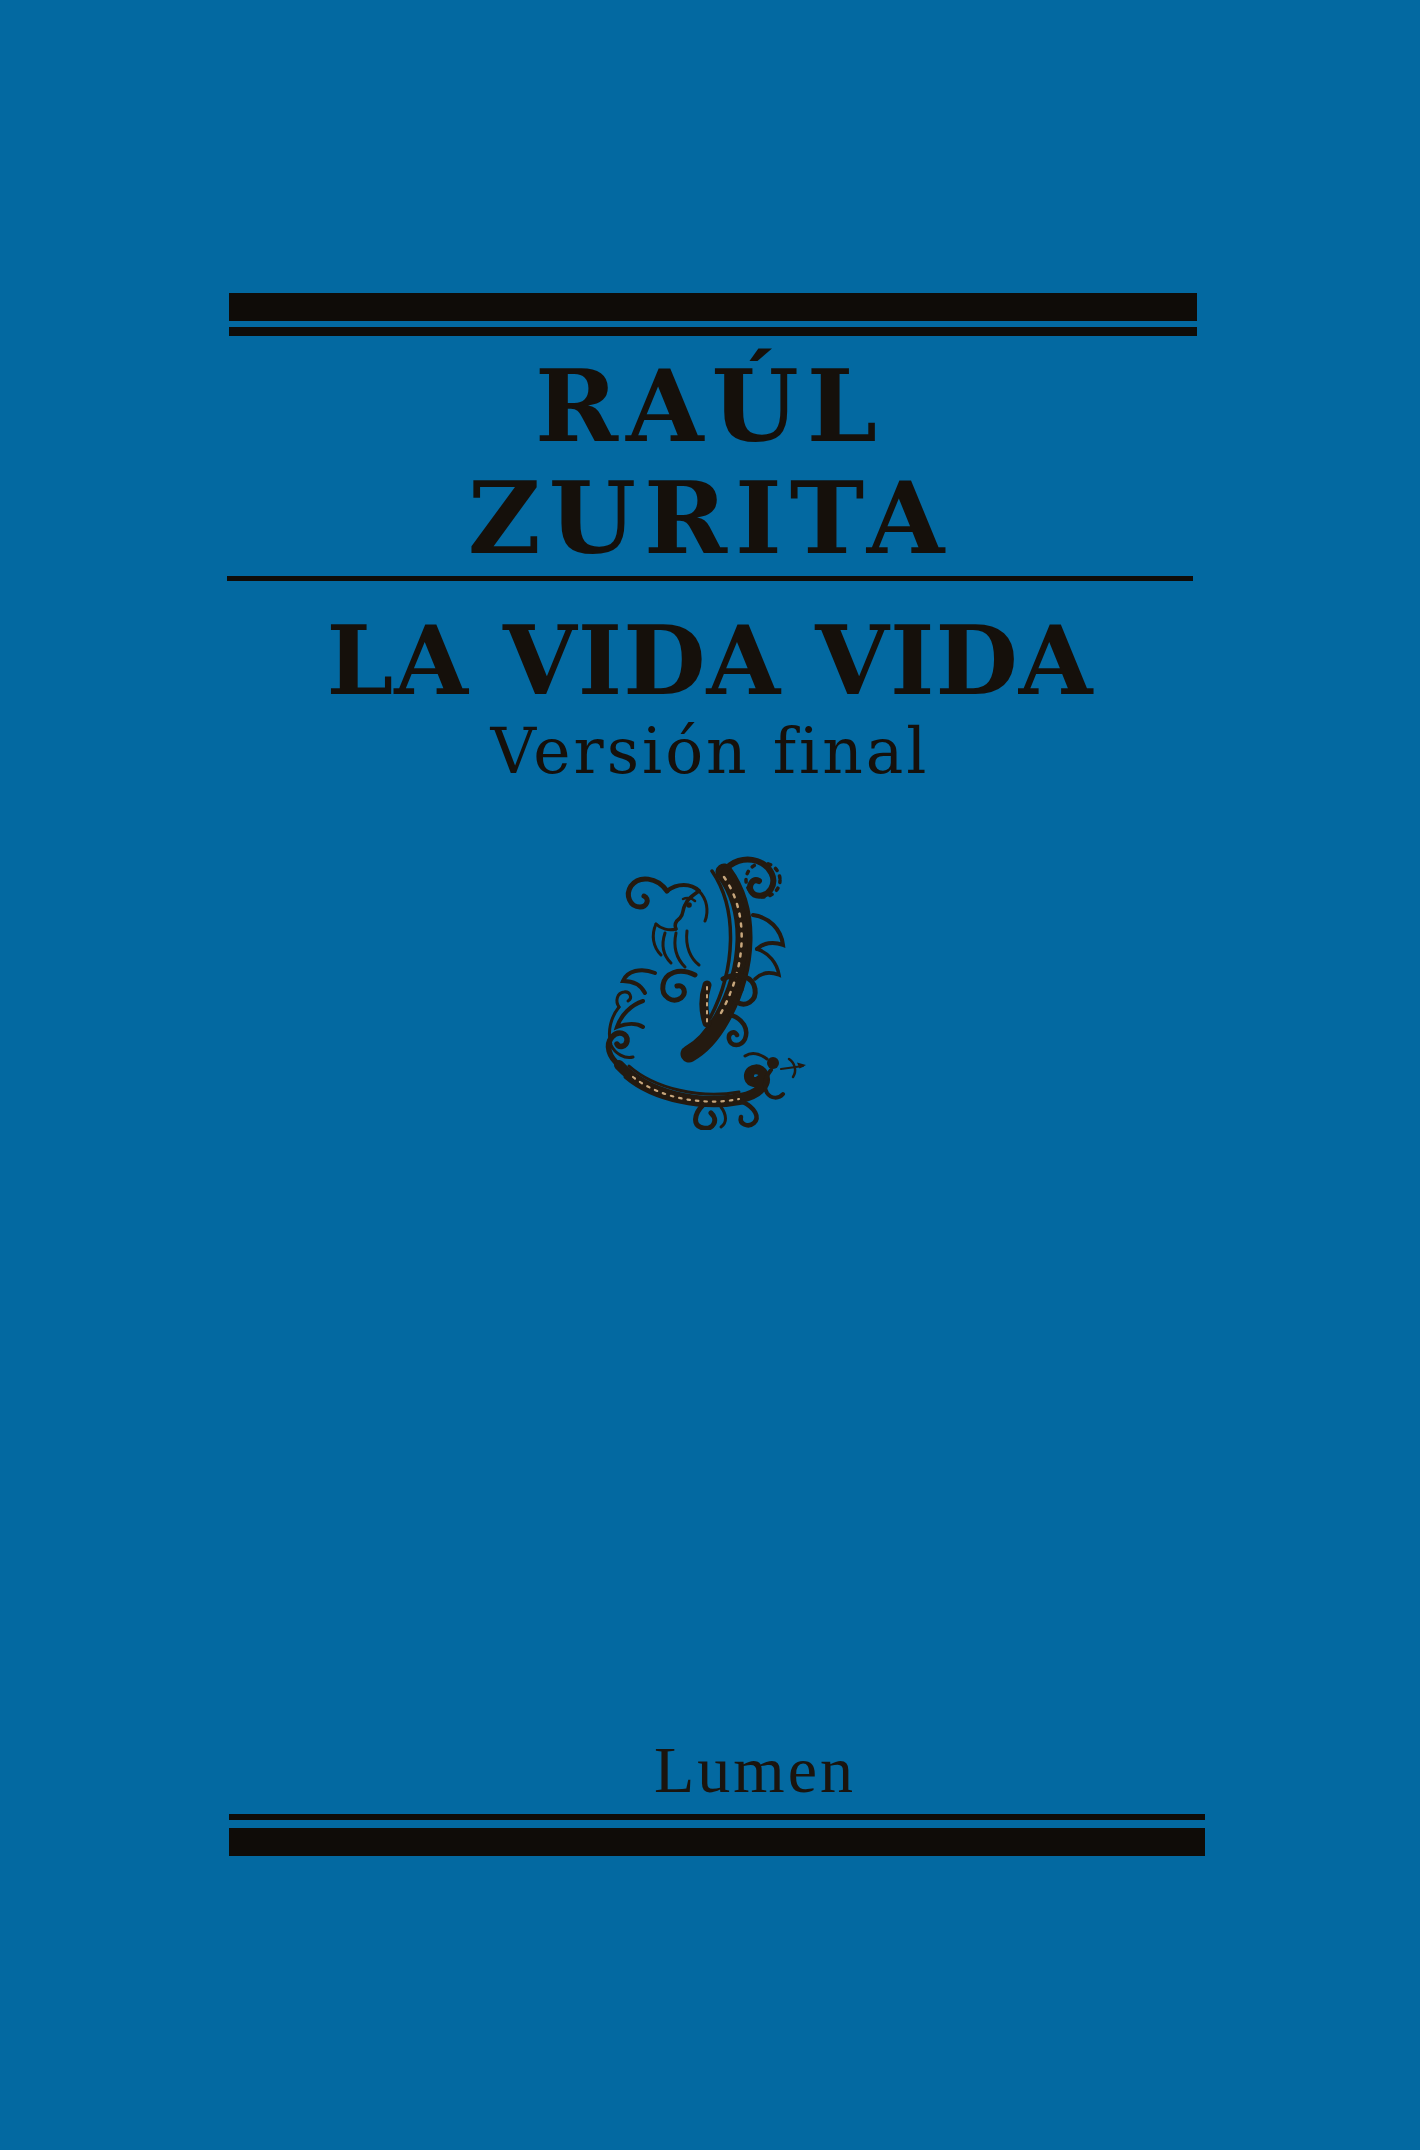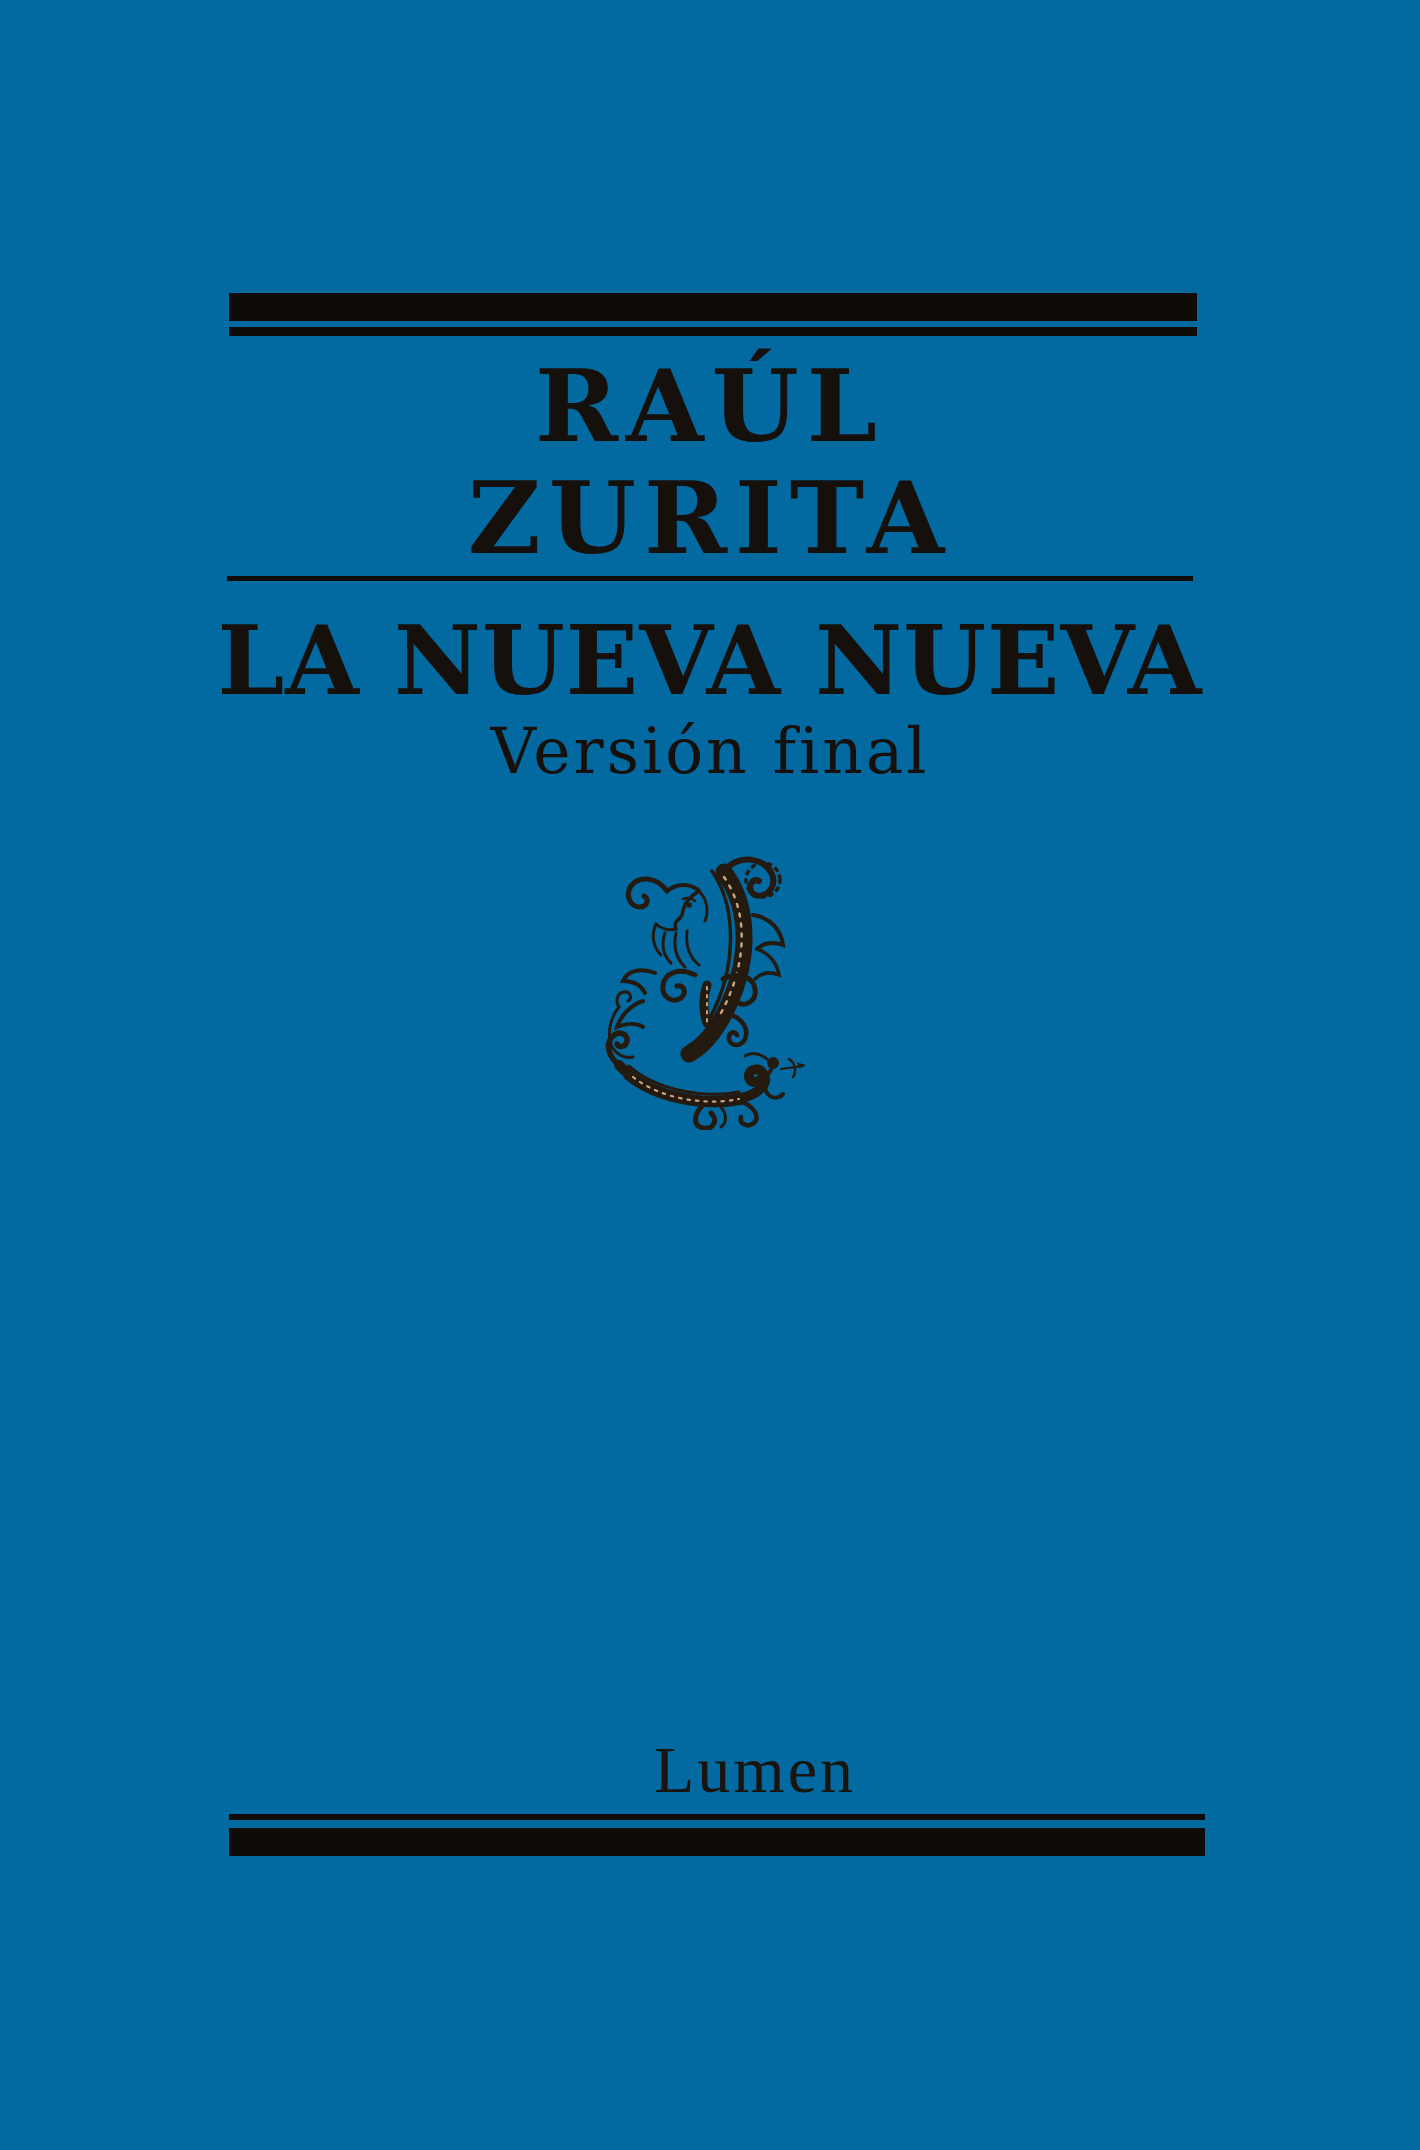--- a/index.html
+++ b/index.html
@@ -49,21 +49,21 @@
 <div class="cover" style="background: #0369a1; color: rgb(21, 16, 11);">
 
   <div class="rule top-thick"></div>
   <div class="rule top-thin"></div>
 
   <div class="txt author-line l1">RAÚL</div>
   <div class="txt author-line l2">ZURITA</div>
 
   <div class="rule author-div"></div>
 
-  <div class="txt book-title">LA NUEVA NUEVA</div>
+  <div class="txt book-title">LA VIDA VIDA</div>
   <div class="txt book-subtitle">Versión final</div>
 
   <svg class="ornament" viewBox="0 0 204 275" xmlns="http://www.w3.org/2000/svg">
     <g fill="none" stroke="#241a10" stroke-linecap="round">
 
       <path d="M121,17 C149,55 147,112 119,163 C109,181 97,193 86,199" stroke-width="17"></path>
       <path d="M109,16 C135,54 133,114 107,163" stroke-width="3.5"></path>
       <path d="M131,25 C153,60 151,112 127,157" stroke-width="3"></path>
       <path d="M121,22 C146,58 144,110 118,158" stroke="#c7a67c" stroke-width="2.5" stroke-dasharray="3 7"></path>
 

